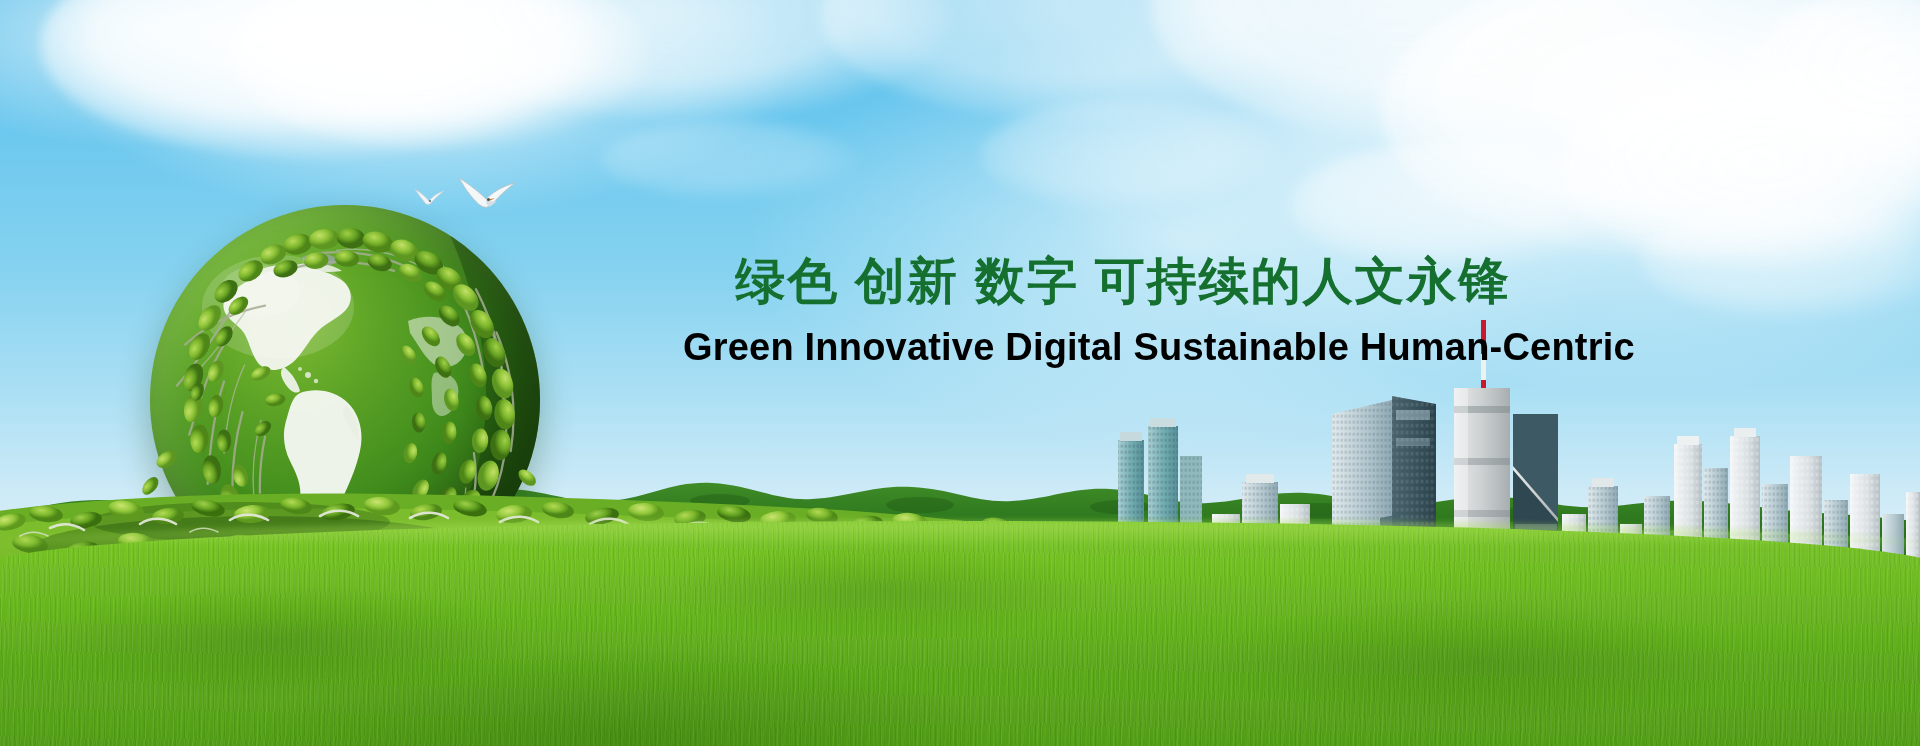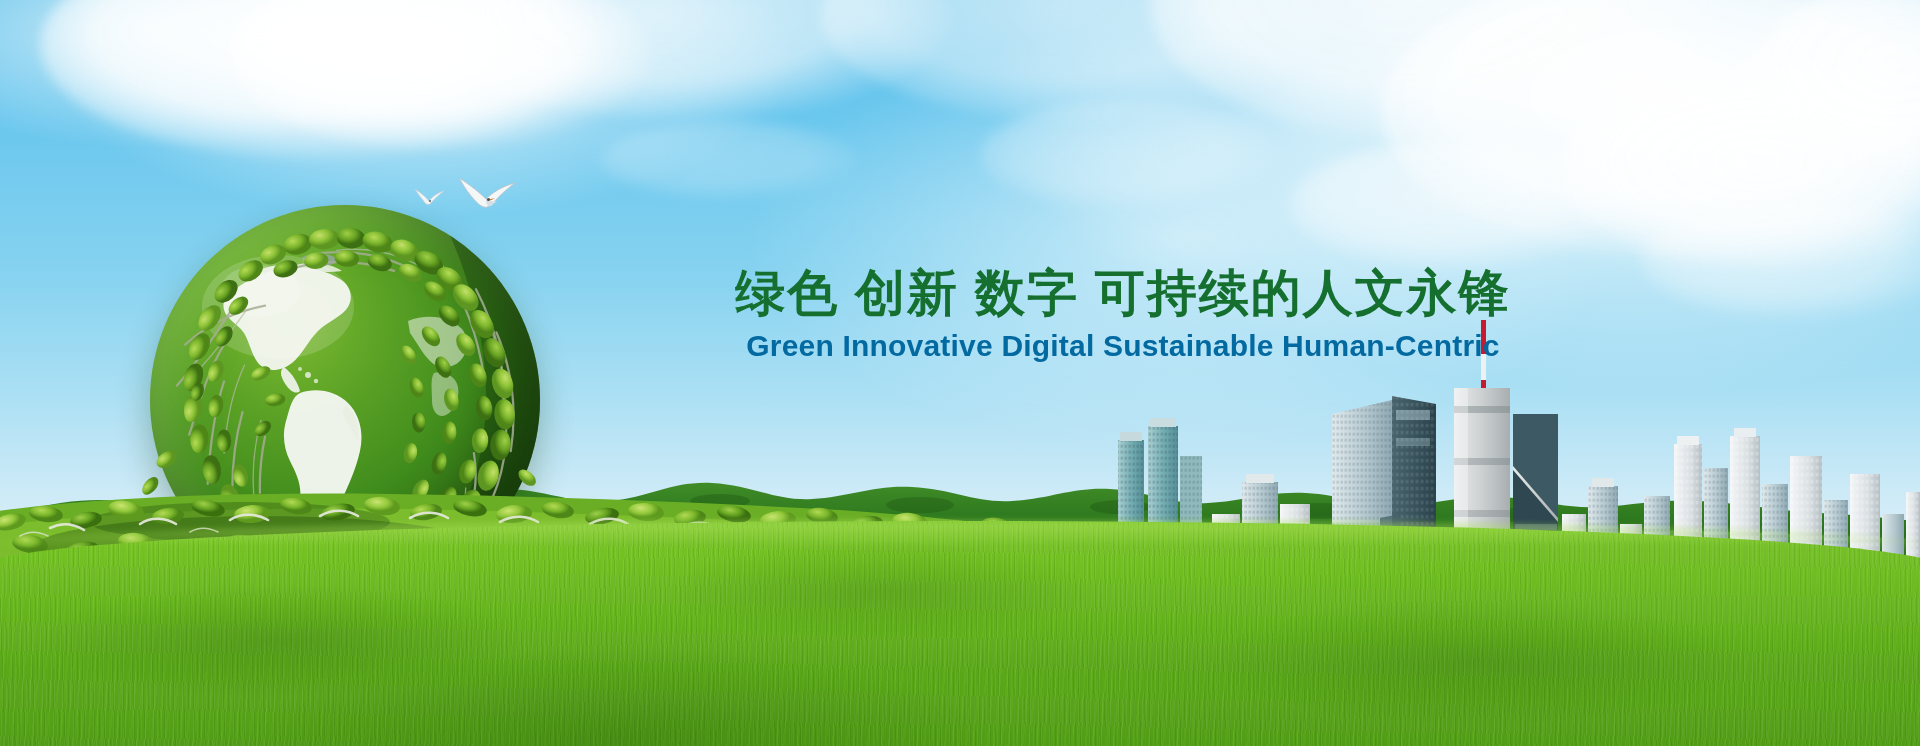--- a/index.html
+++ b/index.html
@@ -164,31 +164,30 @@
   }
   .headline .zh{
     display:block;
     font-family:"Liberation Sans","DejaVu Sans",sans-serif;
     font-size:50px;
     font-weight:700;
     line-height:1.18;
     letter-spacing:2px;
     color:#15702f;
     white-space:nowrap;
-    margin-top:12px;
   }
   .headline .en{
     display:block;
-    margin-top:6px;
+    margin-top:15px;
     font-family:"Liberation Sans", sans-serif;
-    font-size:30px;
+    font-size:38px;
     font-weight:700;
     line-height:1.12;
     letter-spacing:.2px;
-    color:#0369a1;
+    color:#000000;
     white-space:nowrap;
   }
 </style>
 </head>
 <body>
 
 <div id="banner">
 
   <div class="sky"></div>
   <div class="sky-glow"></div>

